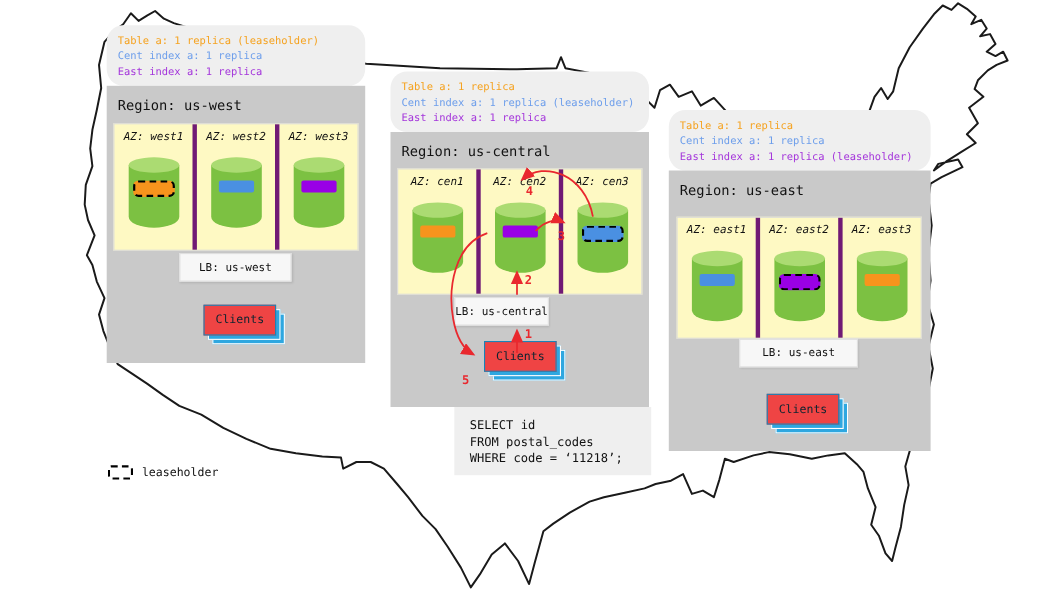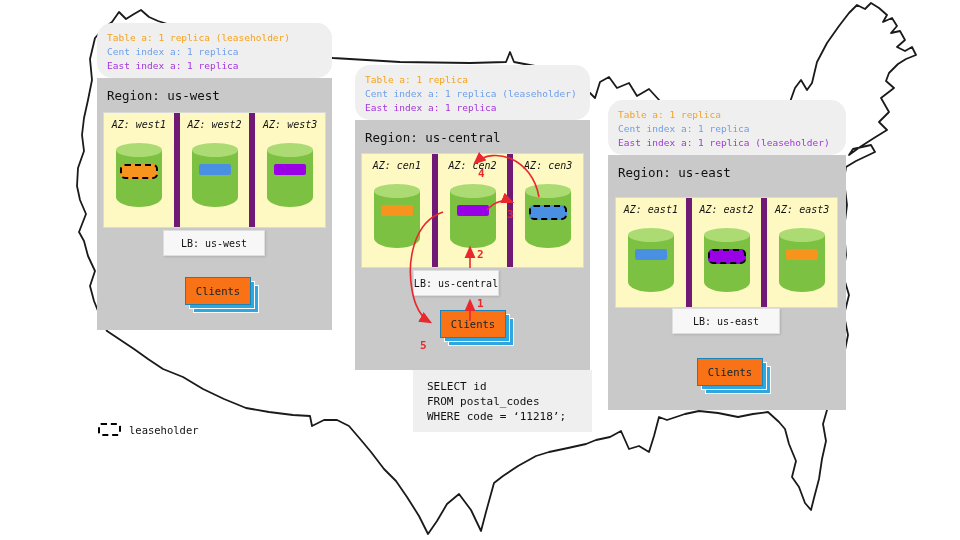--- a/index.html
+++ b/index.html
@@ -12,40 +12,40 @@
   .panel { position:absolute; z-index:1; }
   .panel-legend { position:absolute; left:0; top:0; right:0; height:55px; background:#EFEFEF;
                   padding:8px 0 0 10px; box-sizing:border-box;border-radius:15px; }
   .legend-line { font-size:9.5px; line-height:14px; white-space:pre; }
   .panel-body { position:absolute; left:0; top:55px; right:0; bottom:0; background:#C9C9C9; }
   .region-title { position:absolute; left:10px; top:10px; margin:0; font-size:12.5px; font-weight:normal;
                   color:#111; white-space:pre; }
   .az-row { position:absolute; background:#fef9c3; border:1px solid #DADADA; box-sizing:border-box;
             display:flex;font-style:italic; }
   .az { flex:1 1 0; display:flex; flex-direction:column; align-items:center; padding-top:6px; box-sizing:border-box; }
-  .az + .az { border-left:6px solid #701a75; }
+  .az + .az { border-left:4px solid #701a75; }
   .az-label { font-size:10px; color:#111; white-space:pre; }
   .cyl { position:relative; width:46px; height:64px; margin-top:13px; }
   .cyl-body { position:absolute; left:0; right:0; top:7px; bottom:0; background:#7CC142;
               border-radius:0 0 50% 50% / 0 0 10px 10px; }
   .cyl-top { position:absolute; left:0; right:0; top:0; height:14px; background:#ABDB72; border-radius:50%; }
   .bar { position:absolute; left:50%; top:21px; transform:translateX(-50%); width:32px; height:11px;
          border-radius:2px; z-index:2; }
   .bar.leaseholder { width:38px; height:15px; border:2px dashed #000; border-radius:5px; box-sizing:border-box; }
 
   .lb-box { position:absolute; height:26px; background:#F7F7F7; border:1px solid #DFDFDF;
             box-shadow:1px 1px 2px rgba(0,0,0,0.12); font-size:10px; color:#111;
             display:flex; align-items:center; justify-content:center; white-space:pre; box-sizing:border-box; }
 
   .clients { position:absolute; width:66px; height:28px; }
   .clients .layer { position:absolute; left:0; top:0; width:100%; height:100%;
                     background:#2EA7E0; border:1px solid #fff; box-sizing:border-box; display:block; }
   .clients .l1 { transform:translate(4px,4px); }
   .clients .l2 { transform:translate(8px,8px); }
-  .clients-face { position:absolute; left:0; top:0; width:100%; height:100%; background:#f97316;
+  .clients-face { position:absolute; left:0; top:0; width:100%; height:100%; background:#ef4444;
                   border:1px solid #1884B8; box-sizing:border-box; display:flex; align-items:center;
                   justify-content:center; font-size:10.5px; color:#0B2430; }
 
   .sql-box { position:absolute; left:413px; top:370px; width:179px; height:62px; background:#EFEFEF;
              z-index:1; padding:9px 0 0 14px; box-sizing:border-box; }
   .sql-line { font-size:11px; line-height:15px; color:#111; white-space:pre; }
 
   .map-key { position:absolute; left:98px; top:423px; z-index:1; display:flex; align-items:center; }
   .key-swatch { width:23px; height:13px; border:2px dashed #000; border-radius:3px; background:transparent;
                 box-sizing:border-box; }

